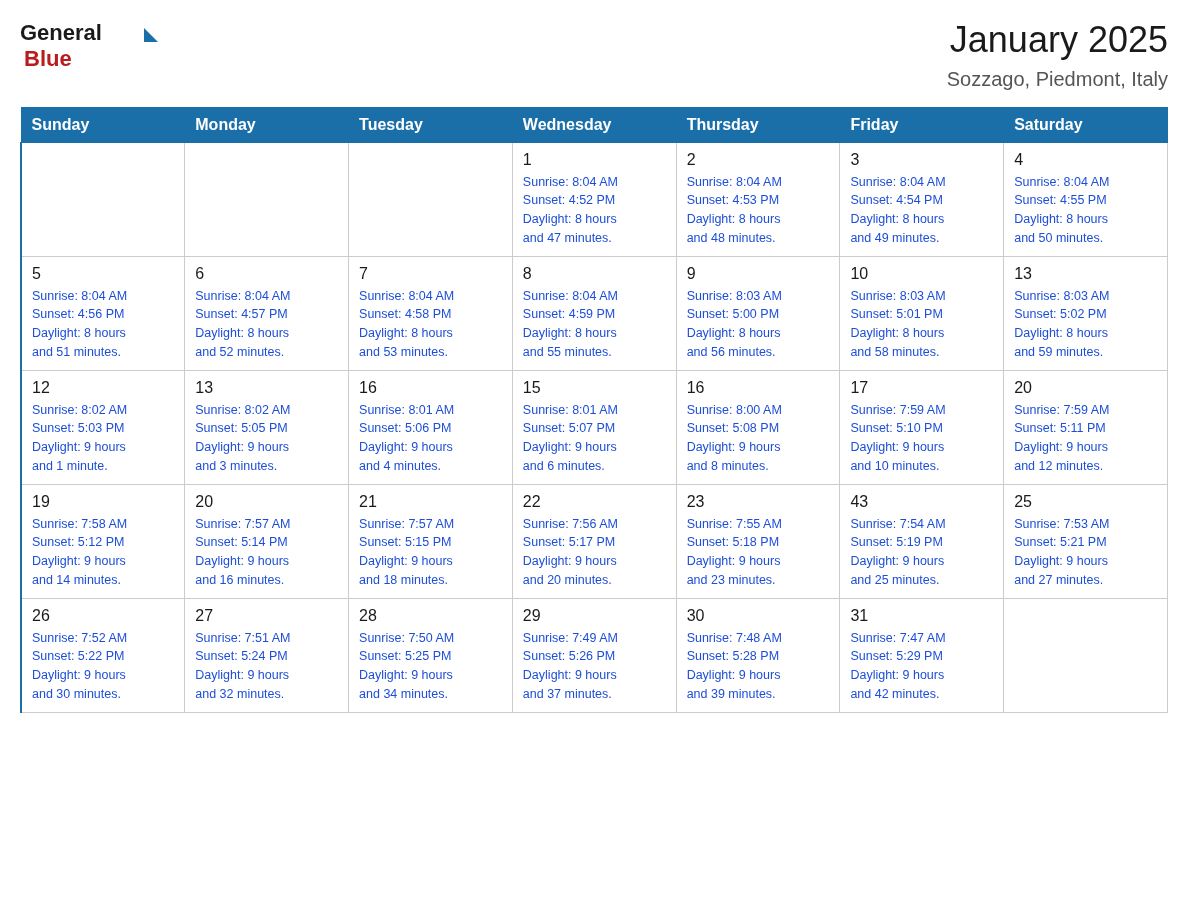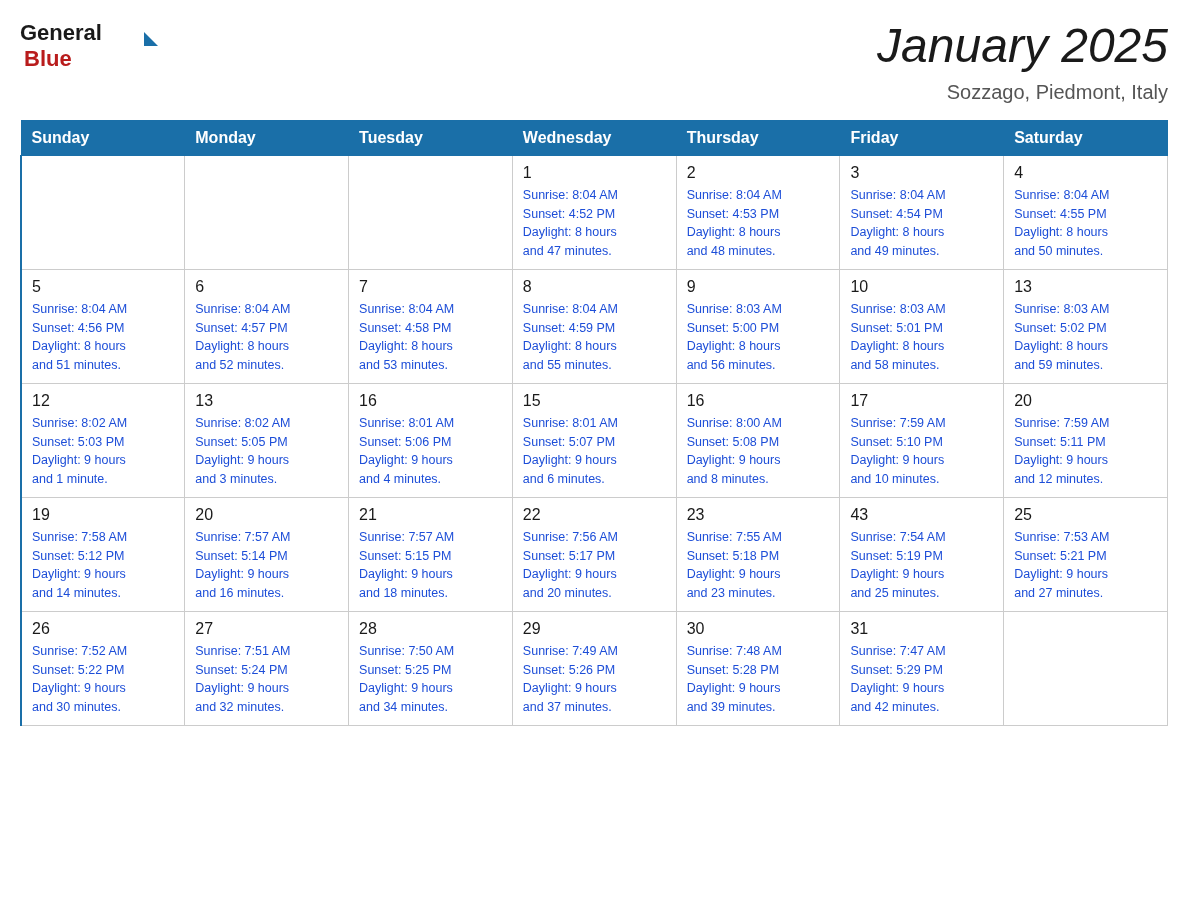--- a/index.html
+++ b/index.html
@@ -16,21 +16,21 @@
       align-items: flex-start;
       margin-bottom: 16px;
     }
     .logo {
       display: flex;
       flex-direction: column;
       align-items: flex-start;
     }
     .logo-top {
       display: flex;
-      align-items: flex-end;
+      align-items: center;
       gap: 40px;
     }
     .logo-general {
       font-size: 22px;
       font-weight: bold;
       color: #1a1a1a;
       font-family: Arial, sans-serif;
     }
     .logo-arrow {
       width: 0;
@@ -44,25 +44,24 @@
     .logo-blue {
       font-size: 22px;
       font-weight: bold;
       color: #b91c1c;
       margin-left: 4px;
     }
     .title-area {
       text-align: right;
     }
     .month-title {
-      font-size: 48px;
+      font-size: 36px;
       font-weight: normal;
       color: #1a1a1a;
       line-height: 1.1;
-      font-style: italic;
     }
     .location-title {
       font-size: 20px;
       color: #555;
       margin-top: 8px;
     }
     .calendar-table {
       width: 100%;
       border-collapse: collapse;
       border: 1px solid #aaa;

